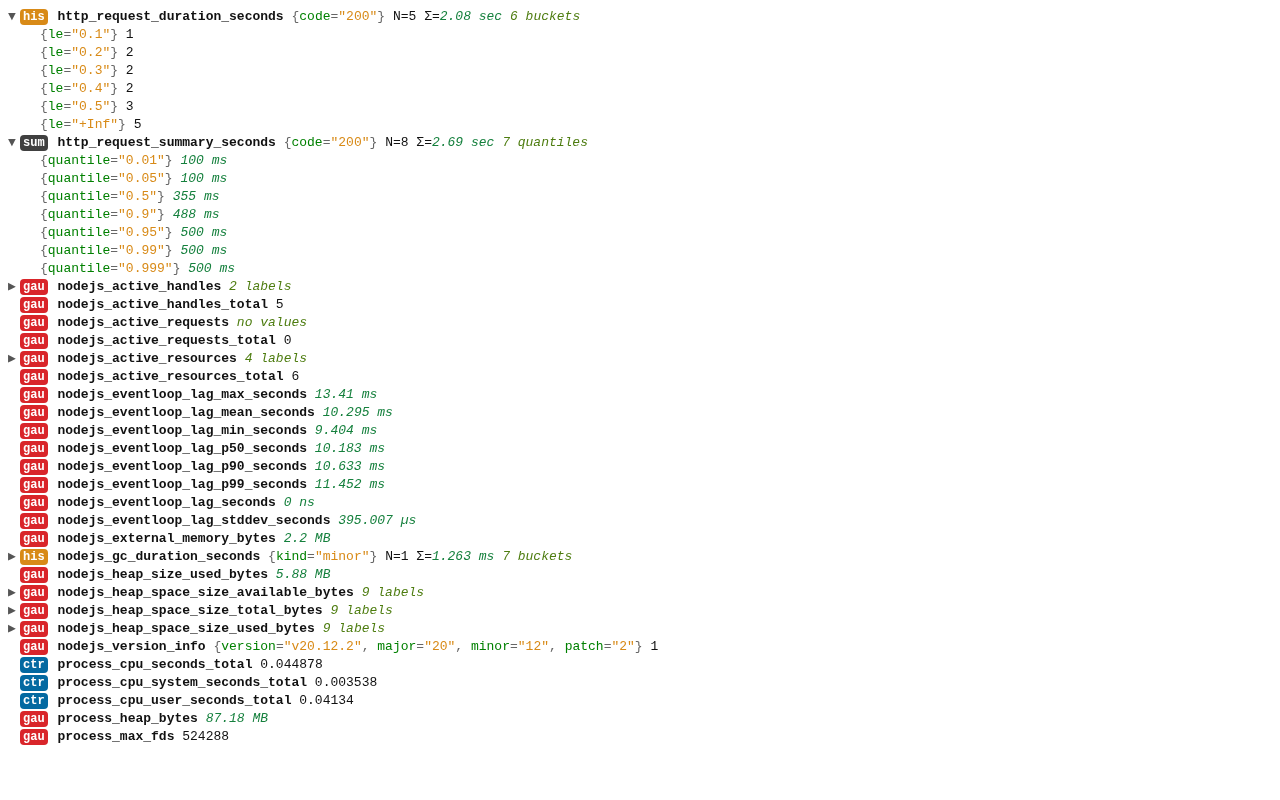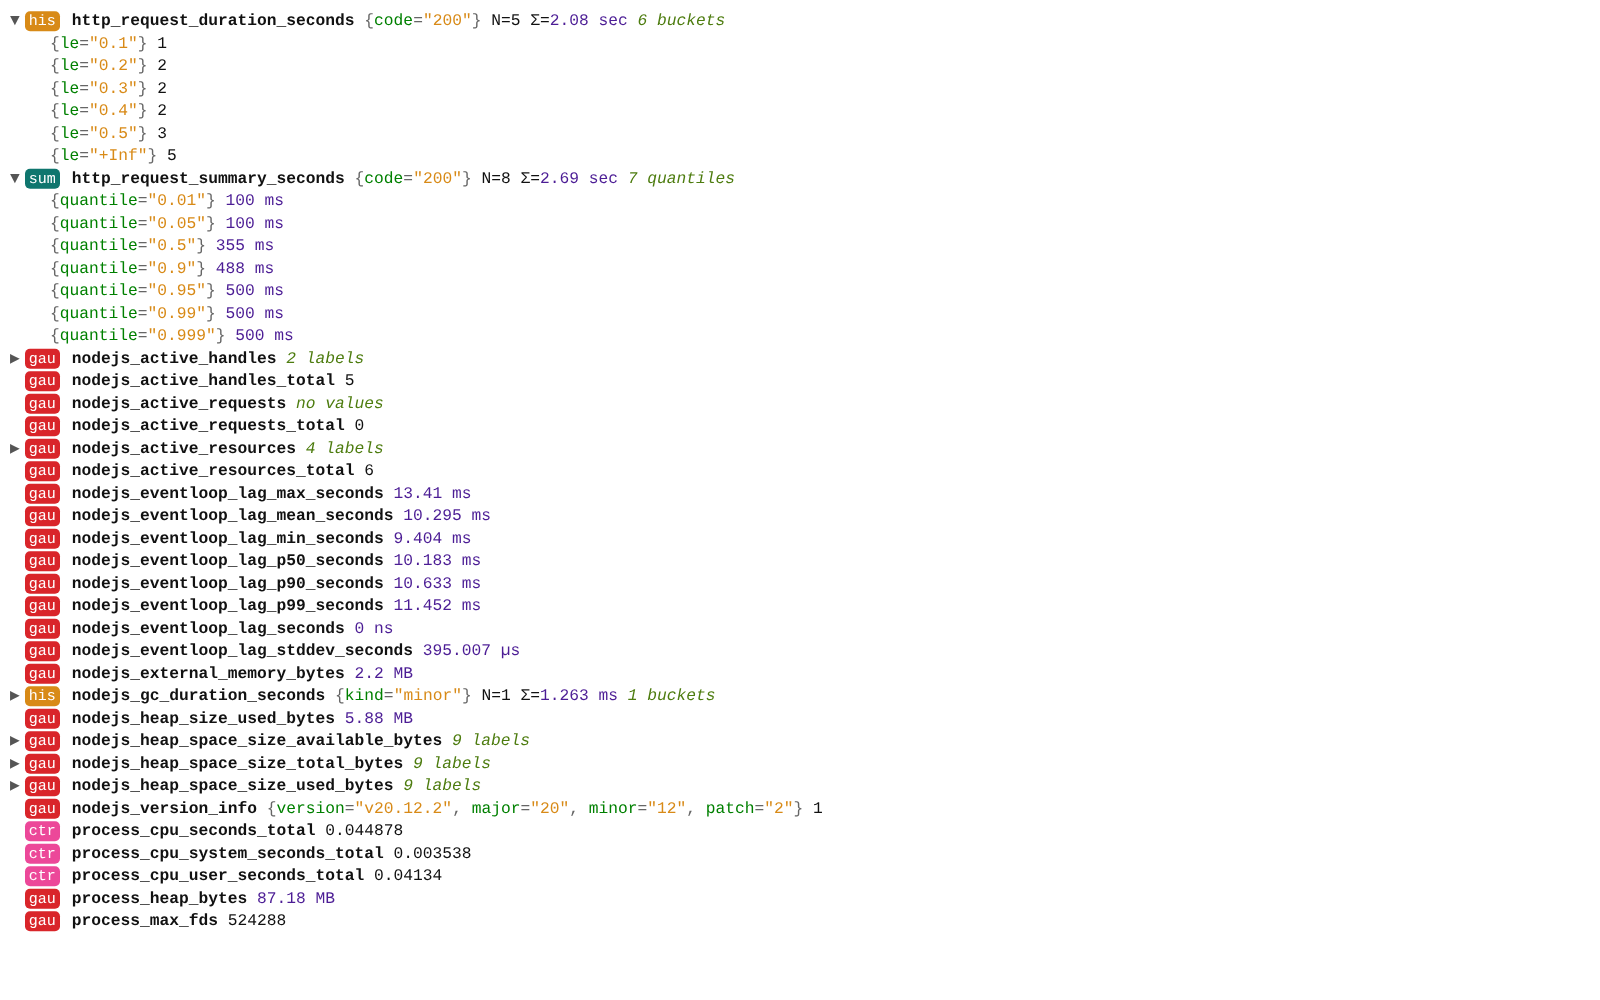--- a/index.html
+++ b/index.html
@@ -20,37 +20,37 @@
     color: #555;
     cursor: pointer;
     user-select: none;
   }
   .noarrow { display: inline-block; width: 12px; }
   .badge {
     display: inline-block;
     color: #fff;
     padding: 0 3px;
     border-radius: 4px;
-    font-weight: normal;
+    font-weight: bold;
     font-size: 12px;
     line-height: 16px;
     margin-right: 2px;
     vertical-align: baseline;
   }
   .b-gau { background: #d9252a; }
-  .b-ctr { background: #ec4899; }
+  .b-ctr { background: #0369a1; }
   .b-his { background: #d88a17; }
-  .b-sum { background: #0f766e; }
+  .b-sum { background: #404040; }
   .name { font-weight: bold; color: #111; text-align: center; }
   .brace { color: #666; }
   .key { color: #008000; font-weight: normal; }
   .eq { color: #666; }
   .str { color: #d88a17; }
   .gray { color: #4d7c0f; font-style: italic; }
-  .purple { color: #4c1d95; }
+  .purple { color: #15803d; font-style: italic; }
   .plain { color: #111; }
 </style>
 </head>
 <body>
 
 <div id="root">
     <div class="row"><span class="arrow">▼</span><span class="badge b-his">his</span> <span class="name">http_request_duration_seconds</span><span class="brace"> {</span><span class="key">code</span><span class="eq">=</span><span class="str">"200"</span><span class="brace">}</span><span class="plain"> N=5 Σ=</span><span class="purple">2.08 sec</span><span class="gray"> 6 buckets</span></div>
     <div class="row child"><span class="brace"> {</span><span class="key">le</span><span class="eq">=</span><span class="str">"0.1"</span><span class="brace">}</span><span class="plain"> 1</span></div>
     <div class="row child"><span class="brace"> {</span><span class="key">le</span><span class="eq">=</span><span class="str">"0.2"</span><span class="brace">}</span><span class="plain"> 2</span></div>
     <div class="row child"><span class="brace"> {</span><span class="key">le</span><span class="eq">=</span><span class="str">"0.3"</span><span class="brace">}</span><span class="plain"> 2</span></div>
@@ -73,21 +73,21 @@
     <div class="row"><span class="noarrow"></span><span class="badge b-gau">gau</span> <span class="name">nodejs_active_resources_total</span><span class="plain"> 6</span></div>
     <div class="row"><span class="noarrow"></span><span class="badge b-gau">gau</span> <span class="name">nodejs_eventloop_lag_max_seconds</span><span class="purple"> 13.41 ms</span></div>
     <div class="row"><span class="noarrow"></span><span class="badge b-gau">gau</span> <span class="name">nodejs_eventloop_lag_mean_seconds</span><span class="purple"> 10.295 ms</span></div>
     <div class="row"><span class="noarrow"></span><span class="badge b-gau">gau</span> <span class="name">nodejs_eventloop_lag_min_seconds</span><span class="purple"> 9.404 ms</span></div>
     <div class="row"><span class="noarrow"></span><span class="badge b-gau">gau</span> <span class="name">nodejs_eventloop_lag_p50_seconds</span><span class="purple"> 10.183 ms</span></div>
     <div class="row"><span class="noarrow"></span><span class="badge b-gau">gau</span> <span class="name">nodejs_eventloop_lag_p90_seconds</span><span class="purple"> 10.633 ms</span></div>
     <div class="row"><span class="noarrow"></span><span class="badge b-gau">gau</span> <span class="name">nodejs_eventloop_lag_p99_seconds</span><span class="purple"> 11.452 ms</span></div>
     <div class="row"><span class="noarrow"></span><span class="badge b-gau">gau</span> <span class="name">nodejs_eventloop_lag_seconds</span><span class="purple"> 0 ns</span></div>
     <div class="row"><span class="noarrow"></span><span class="badge b-gau">gau</span> <span class="name">nodejs_eventloop_lag_stddev_seconds</span><span class="purple"> 395.007 µs</span></div>
     <div class="row"><span class="noarrow"></span><span class="badge b-gau">gau</span> <span class="name">nodejs_external_memory_bytes</span><span class="purple"> 2.2 MB</span></div>
-    <div class="row"><span class="arrow">▶</span><span class="badge b-his">his</span> <span class="name">nodejs_gc_duration_seconds</span><span class="brace"> {</span><span class="key">kind</span><span class="eq">=</span><span class="str">"minor"</span><span class="brace">}</span><span class="plain"> N=1 Σ=</span><span class="purple">1.263 ms</span><span class="gray"> 1 buckets</span></div>
+    <div class="row"><span class="arrow">▶</span><span class="badge b-his">his</span> <span class="name">nodejs_gc_duration_seconds</span><span class="brace"> {</span><span class="key">kind</span><span class="eq">=</span><span class="str">"minor"</span><span class="brace">}</span><span class="plain"> N=1 Σ=</span><span class="purple">1.263 ms</span><span class="gray"> 7 buckets</span></div>
     <div class="row"><span class="noarrow"></span><span class="badge b-gau">gau</span> <span class="name">nodejs_heap_size_used_bytes</span><span class="purple"> 5.88 MB</span></div>
     <div class="row"><span class="arrow">▶</span><span class="badge b-gau">gau</span> <span class="name">nodejs_heap_space_size_available_bytes</span><span class="gray"> 9 labels</span></div>
     <div class="row"><span class="arrow">▶</span><span class="badge b-gau">gau</span> <span class="name">nodejs_heap_space_size_total_bytes</span><span class="gray"> 9 labels</span></div>
     <div class="row"><span class="arrow">▶</span><span class="badge b-gau">gau</span> <span class="name">nodejs_heap_space_size_used_bytes</span><span class="gray"> 9 labels</span></div>
     <div class="row"><span class="noarrow"></span><span class="badge b-gau">gau</span> <span class="name">nodejs_version_info</span><span class="brace"> {</span><span class="key">version</span><span class="eq">=</span><span class="str">"v20.12.2"</span><span class="brace">, </span><span class="key">major</span><span class="eq">=</span><span class="str">"20"</span><span class="brace">, </span><span class="key">minor</span><span class="eq">=</span><span class="str">"12"</span><span class="brace">, </span><span class="key">patch</span><span class="eq">=</span><span class="str">"2"</span><span class="brace">}</span><span class="plain"> 1</span></div>
     <div class="row"><span class="noarrow"></span><span class="badge b-ctr">ctr</span> <span class="name">process_cpu_seconds_total</span><span class="plain"> 0.044878</span></div>
     <div class="row"><span class="noarrow"></span><span class="badge b-ctr">ctr</span> <span class="name">process_cpu_system_seconds_total</span><span class="plain"> 0.003538</span></div>
     <div class="row"><span class="noarrow"></span><span class="badge b-ctr">ctr</span> <span class="name">process_cpu_user_seconds_total</span><span class="plain"> 0.04134</span></div>
     <div class="row"><span class="noarrow"></span><span class="badge b-gau">gau</span> <span class="name">process_heap_bytes</span><span class="purple"> 87.18 MB</span></div>
     <div class="row"><span class="noarrow"></span><span class="badge b-gau">gau</span> <span class="name">process_max_fds</span><span class="plain"> 524288</span></div>

